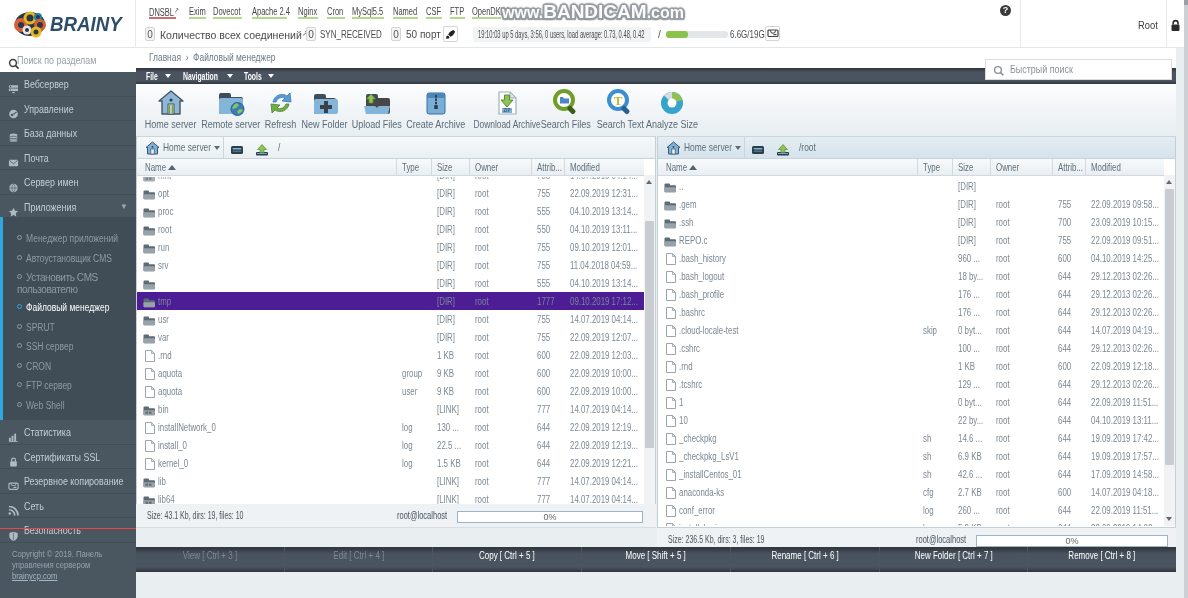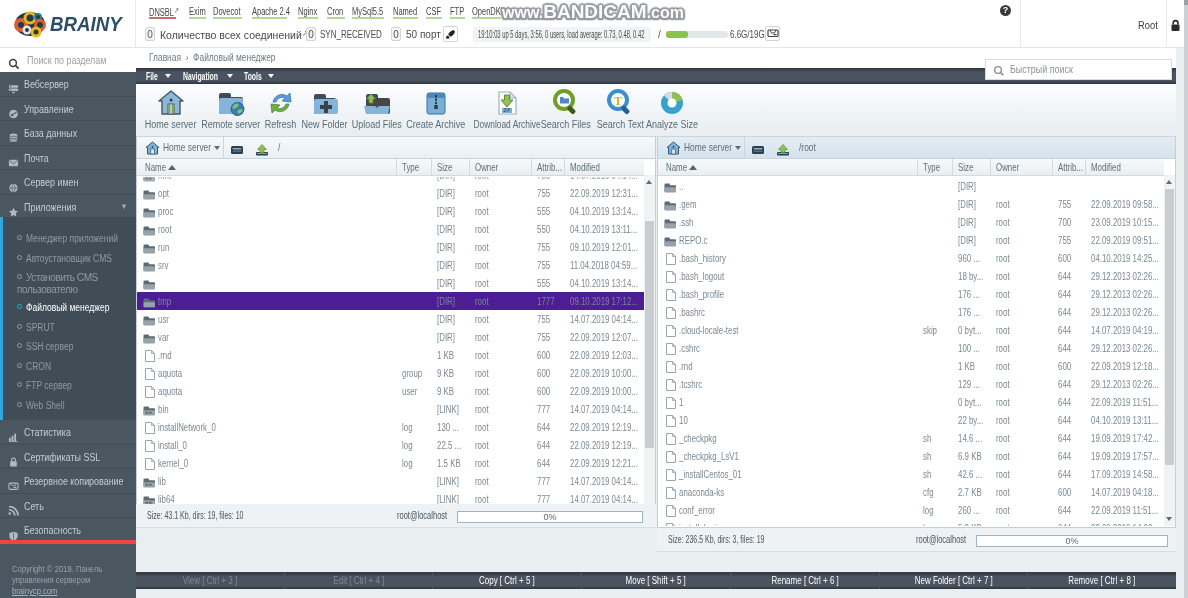--- a/index.html
+++ b/index.html
@@ -29,34 +29,34 @@
 .vline{top:0;width:1px;height:47px;background:#e7eaec}
 #roottxt{left:1138px;top:19px;font-size:11px;color:#3a3a3a}
 #locki{left:1170px;top:19px}
 #wm{left:502px;top:1px;white-space:nowrap;font-weight:bold;color:#fbfbfc;
   text-shadow:-2px 0 1.5px #989da3,2px 0 1.5px #989da3,0 -2px 1.5px #989da3,0 2px 1.5px #989da3,-1.5px -1.5px 1px #8a9096,1.5px 1.5px 1px #8a9096,1.5px -1.5px 1px #8a9096,-1.5px 1.5px 1px #8a9096}
 #wm .w1{font-size:16px;letter-spacing:0px}
 #wm .w2{font-size:19px;letter-spacing:0px}
 
 #sidebar{left:0;top:48px;width:136px;height:550px;background:#4a5760;color:#c3cdd3}
 #sbsearch{left:0;top:0;width:136px;height:24px;background:#fff;color:#9aa0a6;font-size:10.5px;line-height:24px}
-#sbsearch .ph{margin-left:27px}
+#sbsearch .ph{margin-left:17px}
 ul.nav{list-style:none;position:absolute;left:0;top:24px;width:136px}
 ul.nav>li{height:24.6px;line-height:24.6px;padding-left:24px;font-size:10.5px;white-space:nowrap;position:relative;color:#c3cdd3;box-shadow:inset 0 -1px 0 rgba(0,0,0,0.10)}
 ul.nav>li .mi{position:absolute;left:8px;top:50%;margin-top:-6px;width:11px;height:11px;text-align:center;color:#aeb9c0}
 ul.nav>li .mi svg{width:11px;height:10px}
 #submenu{position:absolute;left:0;top:169px;width:136px;height:203px;background:#414d56;border-left:3px solid #31a7e0;padding-top:12px}
 #submenu li{position:relative;list-style:none;padding:4px 0 4px 23px;font-size:10px;line-height:11.5px;color:#8d9aa4;white-space:nowrap}
 #submenu li.wrap{white-space:normal;width:112px;height:30px;padding-left:14px;text-indent:9px;letter-spacing:-0.4px}
 #submenu li .dot{position:absolute;left:14px;top:50%;margin-top:-3.5px;width:5px;height:5px;border:1px solid #8d9aa4;border-radius:50%}
 #submenu li.wrap .dot{top:9px}
 #submenu li.act{color:#fff}
 #submenu li.act .dot{border-color:#31a7e0}
 #nav2{top:372px}
-#sbfoot{left:0;top:492px;width:136px;padding:20px 0 0 12px;font-size:9px;line-height:11px;color:#97a3ac;border-top:4px solid #ef4444}
+#sbfoot{left:0;top:480px;width:136px;padding:20px 0 0 12px;font-size:9px;line-height:11px;color:#97a3ac;border-top:1px solid #ef4444}
 #sbfoot a{color:#9fb6c5;text-decoration:underline}
 
 #crumb{left:136px;top:48px;width:1040px;height:20px;background:#fff;color:#6a7a84;font-size:10.5px;line-height:19px}
 #crumb .t{margin-left:13px}
 #menubar{left:136px;top:68px;width:1040px;height:16px;background:linear-gradient(180deg,#333940 0%,#333940 5%,#4a5360 25%,#4a5360 80%,#30353b 100%);color:#fff;font-size:10.5px;font-weight:bold;line-height:16px}
 #menubar .m{position:absolute;top:0}
 #menubar .car{position:absolute;top:6px;width:0;height:0;border-left:3.5px solid transparent;border-right:3.5px solid transparent;border-top:4px solid #fff}
 #toolbar{left:136px;top:84px;width:1040px;height:52px;background:linear-gradient(#fcfdfe,#e7edf1)}
 .tool{position:absolute;top:4px;width:96px;text-align:center;color:#5a6b76;font-size:10px;white-space:nowrap}
 .tool .ic{display:block;margin:0 auto 1px;width:30px;height:30px}
@@ -91,21 +91,21 @@
 .sbar .ar{position:absolute;left:2px;width:0;height:0;border-left:3.5px solid transparent;border-right:3.5px solid transparent}
 .sbar .up{top:5px;border-bottom:4px solid #5f6a72}
 .sbar .dn{bottom:5px;border-top:4px solid #5f6a72}
 
 #statusL{left:136px;top:504px;width:520px}
 #statusR{left:657px;top:528px;width:519px}
 .status{height:24px;background:#eef2f5;border-bottom:1px solid #d7dde1;color:#4a545c;font-size:10px}
 .status .sz{position:absolute;left:11px;top:6px}
 .status .rh{position:absolute;top:6px}
 .pbarbox{position:absolute;top:7px;height:12px;background:#fff;border:1px solid #9fb4c2;text-align:center;color:#666;font-size:9px;line-height:11px}
-#fnbar{left:136px;top:572px;width:1040px;height:17px;background:linear-gradient(180deg,#333940 0%,#333940 6%,#4a5360 28%,#4a5360 80%,#30353b 100%);display:flex}
+#fnbar{left:136px;top:547px;width:1040px;height:25px;background:linear-gradient(180deg,#333940 0%,#333940 6%,#4a5360 28%,#4a5360 80%,#30353b 100%);display:flex}
 #fnbar .fk{flex:1;text-align:center;line-height:17px;font-size:10px;color:#fff;border-right:1px solid #4a555e}
 .tool .s90,.fk .s80{transform-origin:50% 50%}
 #fnbar .fk.dim{color:#7d8992}
 #fnbar .fk:last-child{border-right:none}
 #rmargin{left:1176px;top:48px;width:12px;height:550px;background:#e9eef1}
 #bscroll{left:1184px;top:0;width:4px;height:598px;background:#cdd1d5}
 #bscrolltop{left:1184px;top:0;width:4px;height:5px;background:#9aa0a5}
 </style></head>
 <body>
 <div id="topbar" class="abs"></div>

